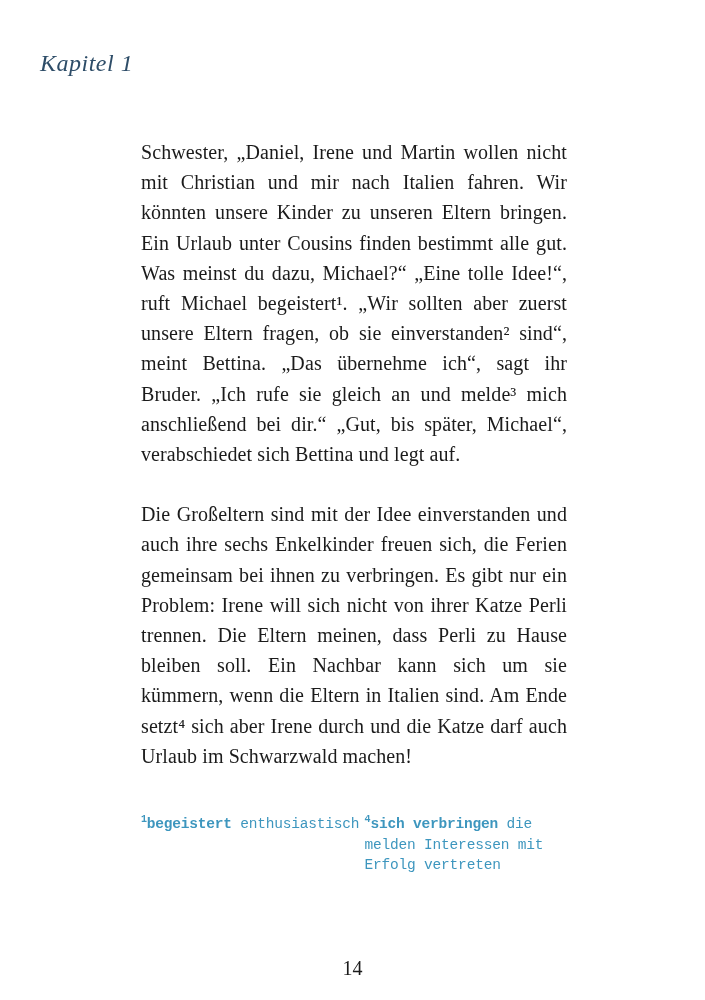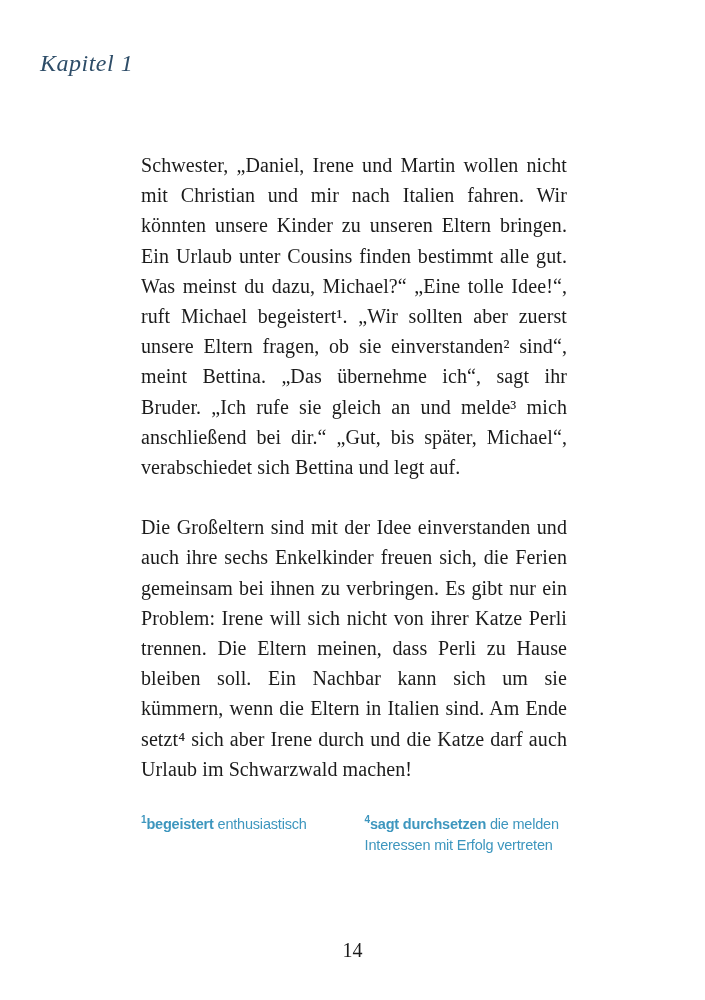--- a/index.html
+++ b/index.html
@@ -28,51 +28,51 @@
     color: #2e4d68;
     padding-left: 40px;
   }
   .text-block {
     position: absolute;
     left: 141px;
     top: 135px;
     width: 426px;
   }
   .body-paragraph {
-    margin: 15px 0 30px 0;
+    margin: 2px 0 30px 0;
     text-align: justify;
     font-family: "Liberation Serif", serif;
     font-size: 20px;
     line-height: 30.2px;
     color: #1b1b1b;
     letter-spacing: 0.1px;
   }
   .footnotes {
     position: absolute;
     left: 141px;
     top: 814px;
     width: 426px;
     display: flex;
     justify-content: center;
-    font-family: Liberation Sans, sans-serif;
+    font-family: Liberation Mono, monospace;
     font-size: 14.5px;
     line-height: 20.5px;
     color: #3d96be;
     letter-spacing: -0.2px;
   }
   .fn-col-left  { width: 232px; }
   .fn-col-right { width: 210px; }
   .fn-entry { margin: 0; }
   .fn-sup  { font-weight: bold; vertical-align: super; font-size: 10px; line-height: 0; }
   .fn-term { font-weight: bold; }
   .fn-def  { font-weight: normal; }
   .page-number {
     position: absolute;
     left: 0;
-    bottom: 38px;
+    bottom: 20px;
     width: 100%;
     text-align: center;
     font-family: "Liberation Serif", serif;
     font-size: 20px;
     color: #1b1b1b;
   }
 </style>
 </head>
 <body>
 
@@ -87,21 +87,21 @@
 
   <div class="footnotes">
     <div class="fn-col-left">
       <div class="fn-entry">
         <span class="fn-sup">1</span><span class="fn-term">begeistert</span>
         <span class="fn-def">enthusiastisch</span>
       </div>
     </div>
     <div class="fn-col-right">
       <div class="fn-entry">
-        <span class="fn-sup">4</span><span class="fn-term">sagt durchsetzen</span>
+        <span class="fn-sup">4</span><span class="fn-term">sich verbringen</span>
         <span class="fn-def">die melden Interessen mit Erfolg vertreten</span>
       </div>
     </div>
   </div>
 
   <div class="page-number">14</div>
 
 </div>
 
 </body></html>

